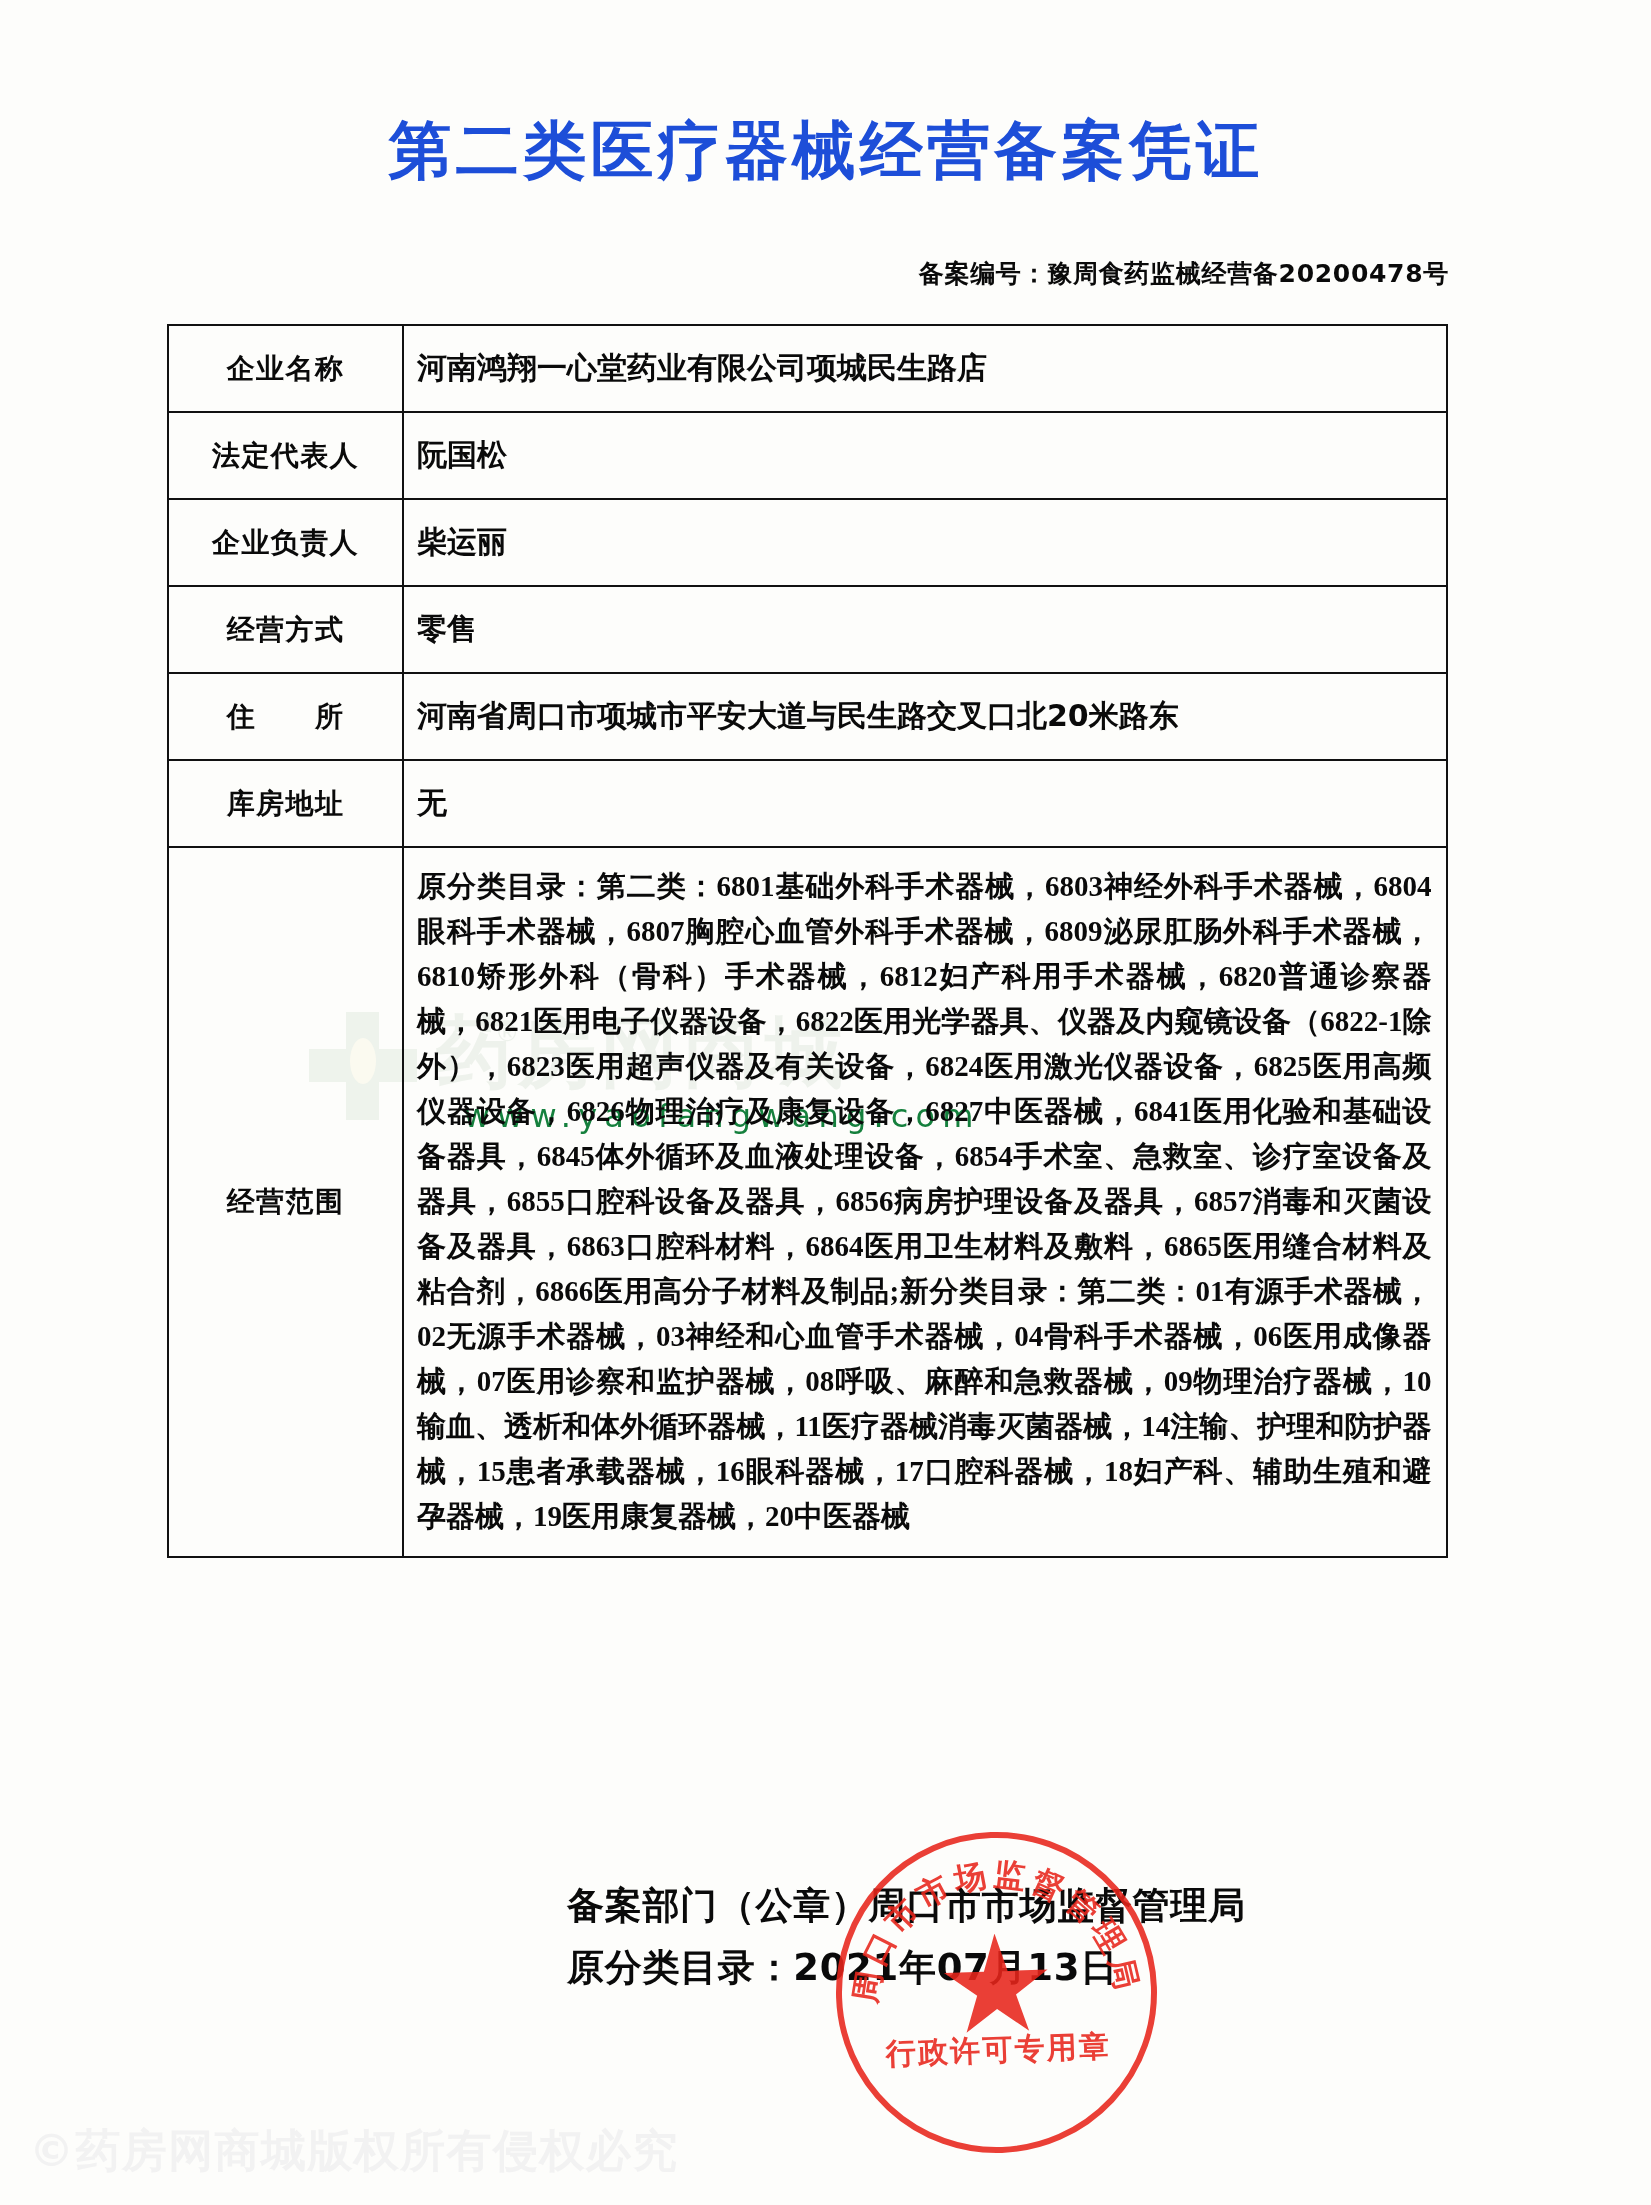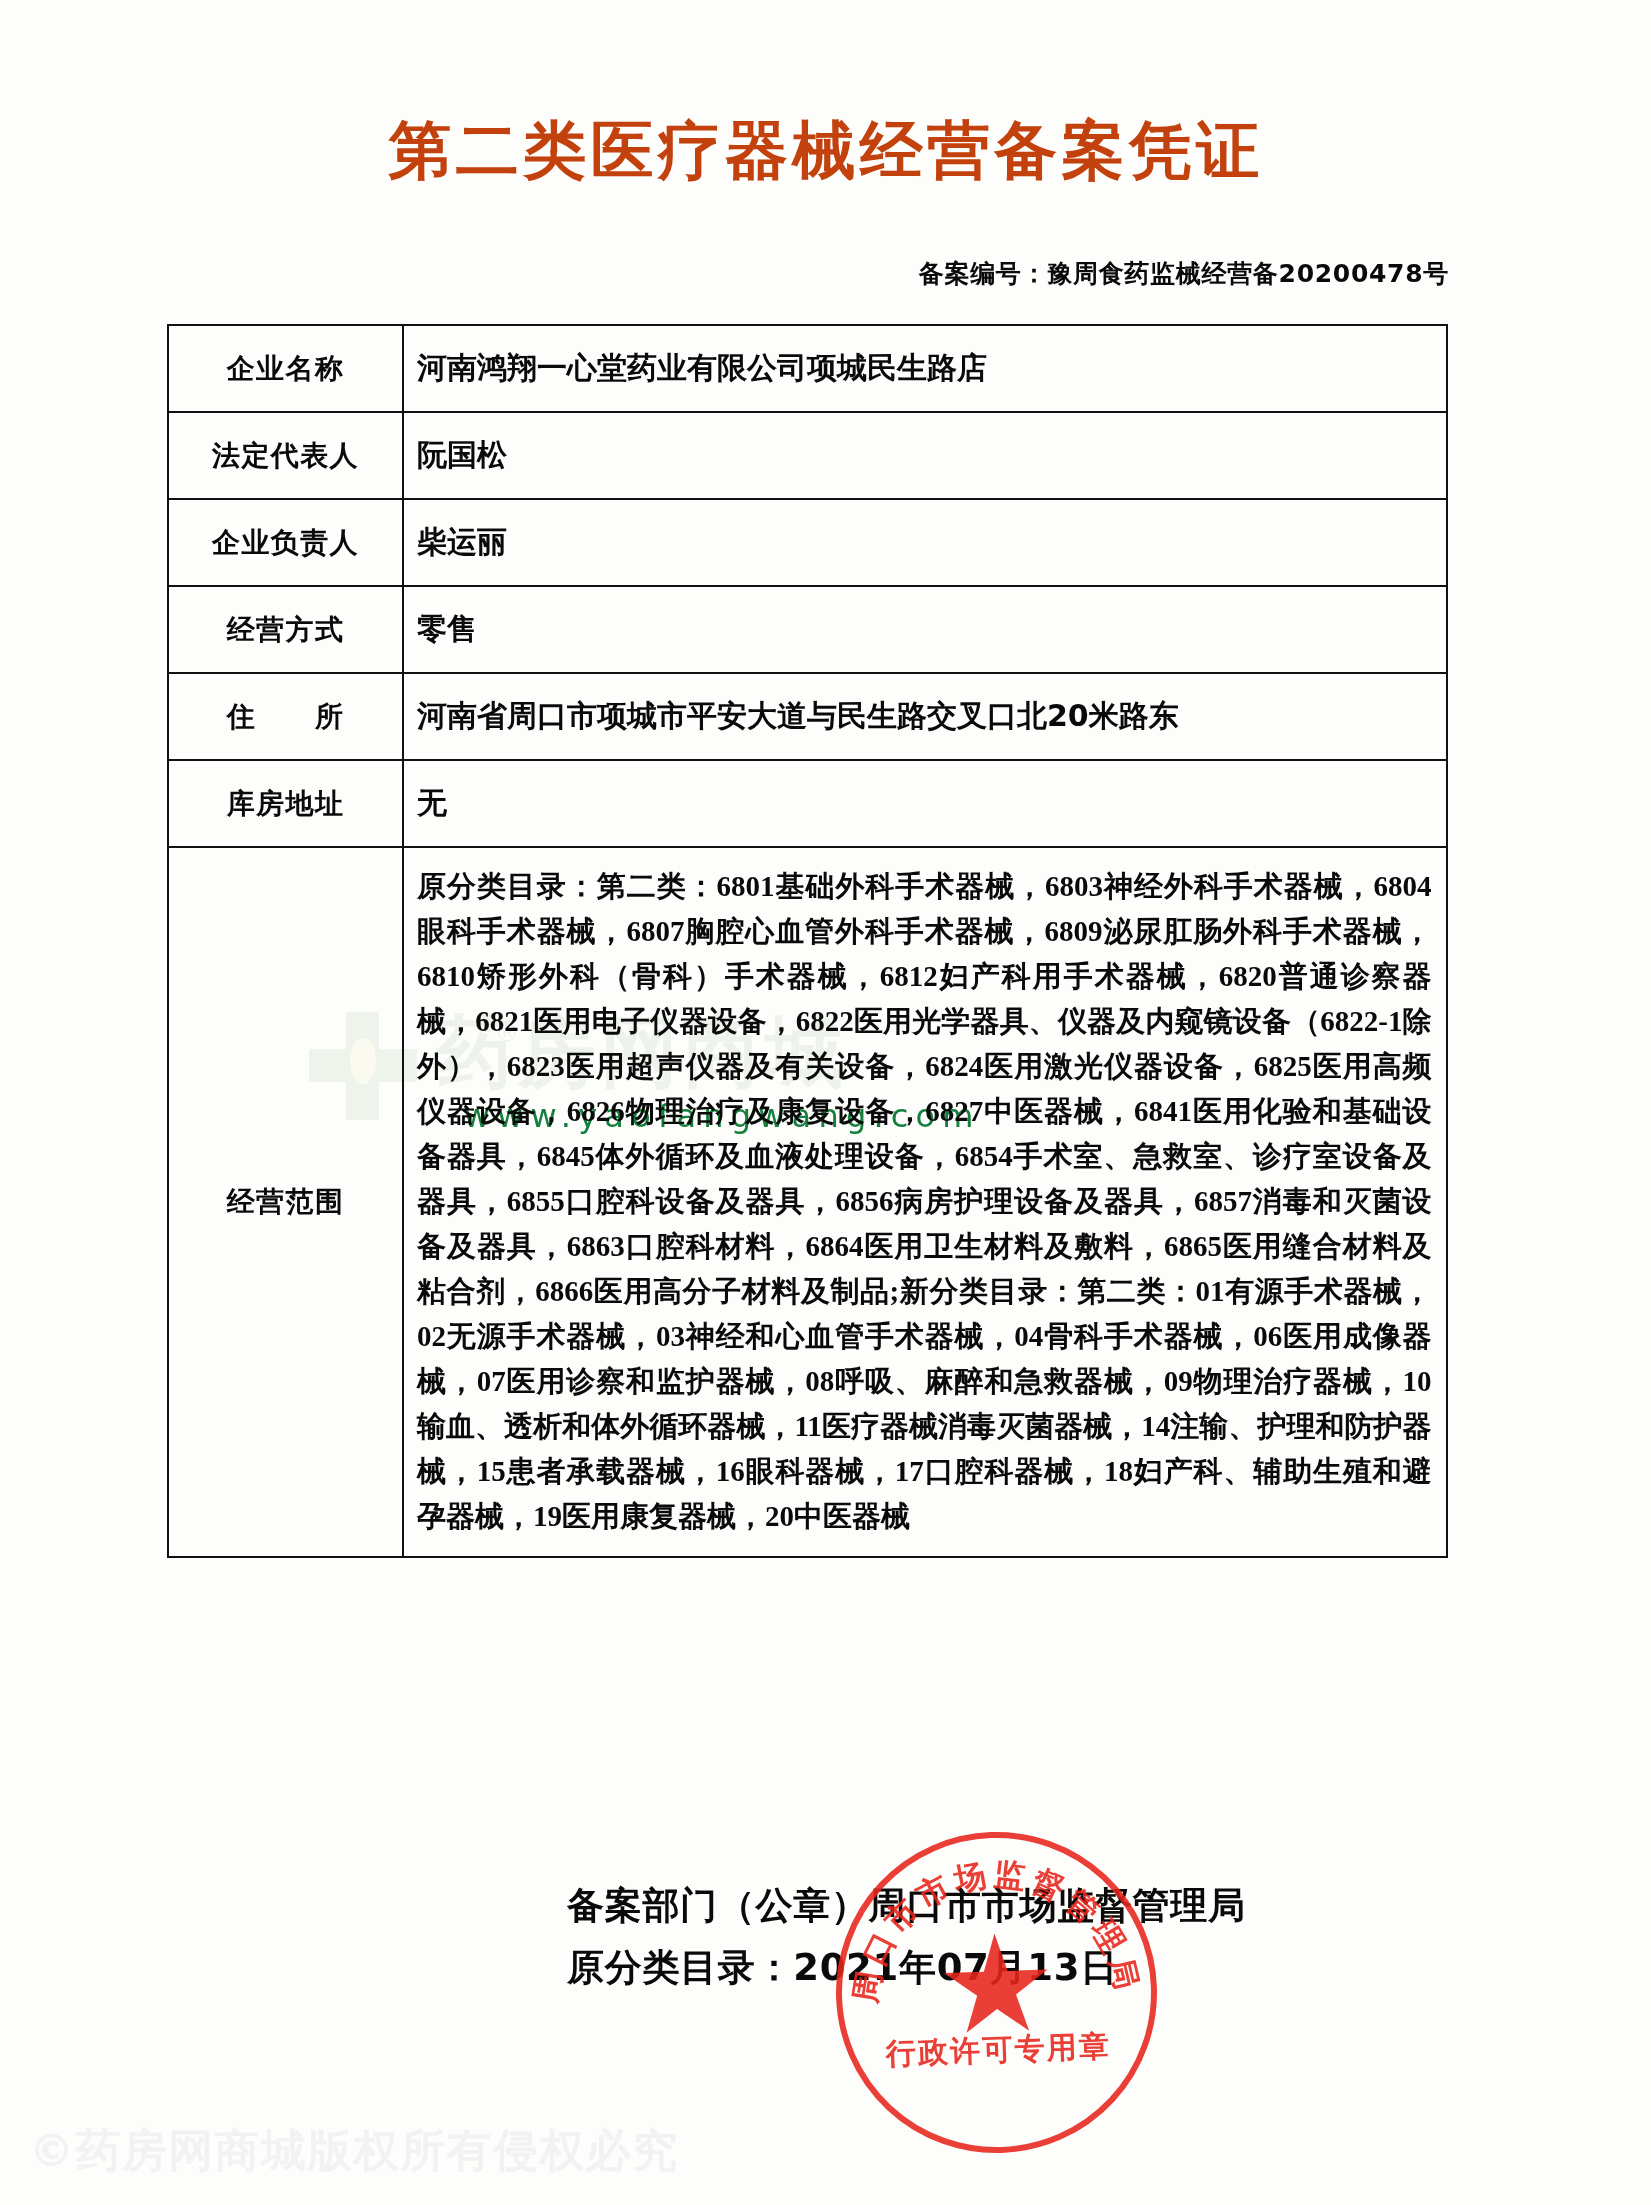--- a/index.html
+++ b/index.html
@@ -101,21 +101,21 @@
   
   .doc-title {
     position: absolute;
     left: 0;
     top: 108px;
     width: 1652px;
     text-align: center;
     font-size: 63px;
     font-weight: bold;
     letter-spacing: 4.3px;
-    color: #c2410c;
+    color: #1d4ed8;
     z-index: 3;
   }
 
   
   .record-no {
     position: absolute;
     right: 203px;
     top: 257px;
     font-size: 25px;
     font-weight: bold;

